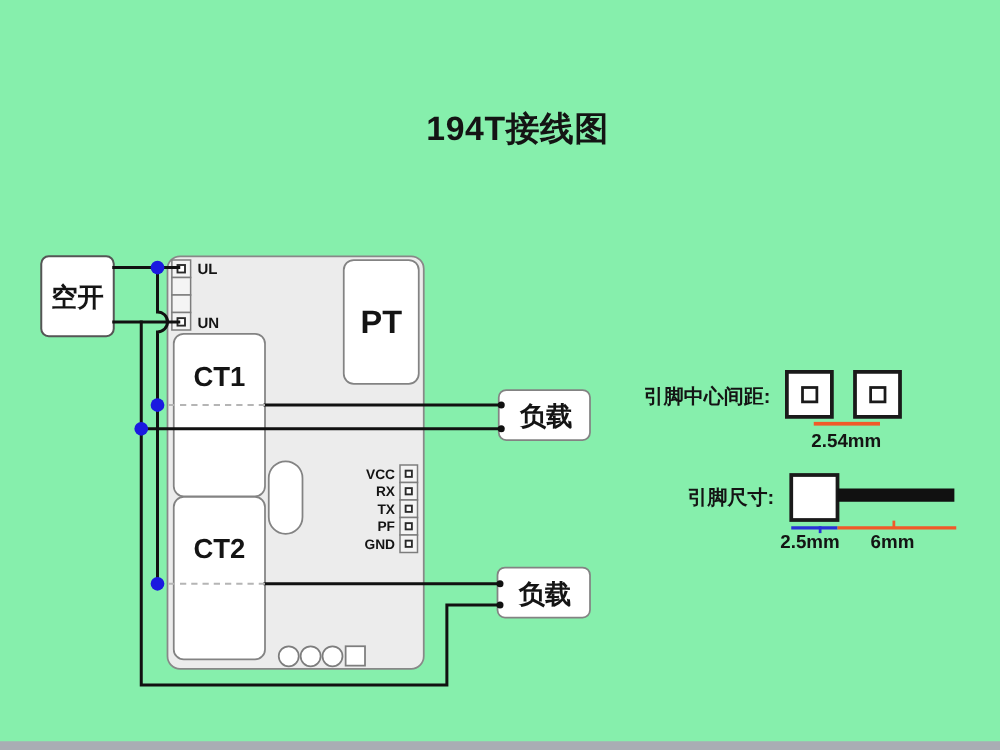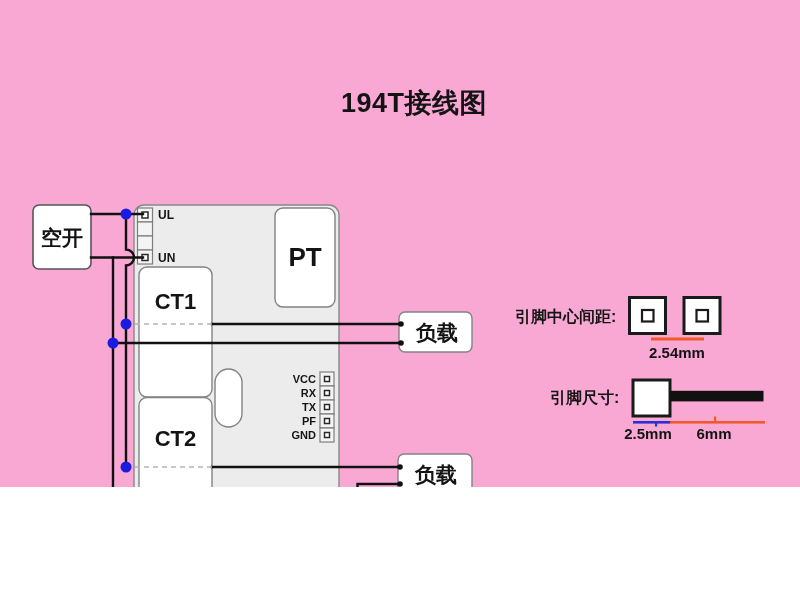--- a/index.html
+++ b/index.html
@@ -1,16 +1,16 @@
 <!DOCTYPE html>
 <html><head>
 <meta charset="utf-8">
 <style>
   html,body{margin:0;padding:0;background:#fff;}
-  #canvas{position:relative;width:800px;height:487px;background:#f9a8d4;overflow:hidden;
+  #canvas{position:relative;width:800px;height:600px;background:#86efac;overflow:hidden;
           font-family:"Liberation Sans",sans-serif;}
   svg{display:block;}
   svg text{font-family:"Liberation Sans",sans-serif;font-weight:bold;fill:#141414;}
   .t-title{font-size:27px;letter-spacing:0.5px;}
   .t-box{font-size:21px;}
   .t-big{font-size:26px;}
   .t-ct{font-size:22px;}
   .t-term{font-size:12px;}
   .t-pin{font-size:11px;}
   .t-ann{font-size:16px;}

